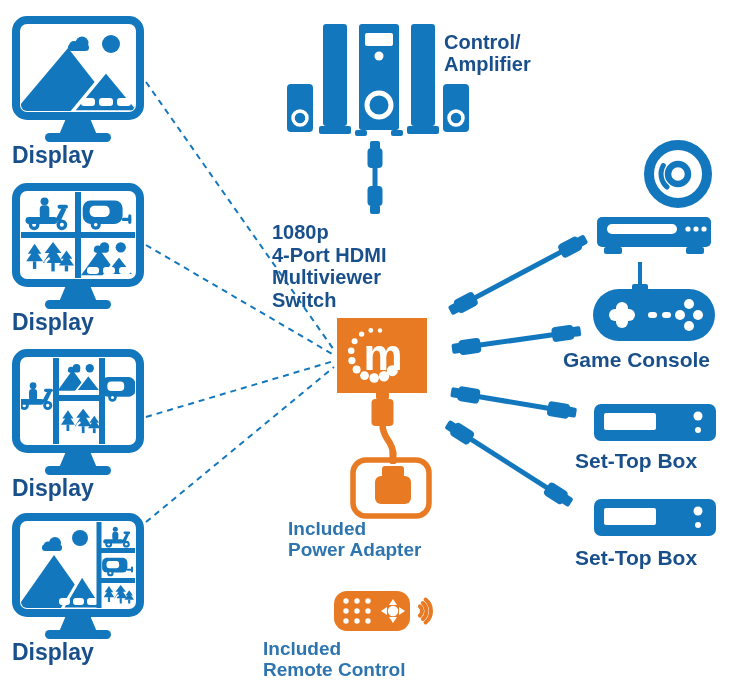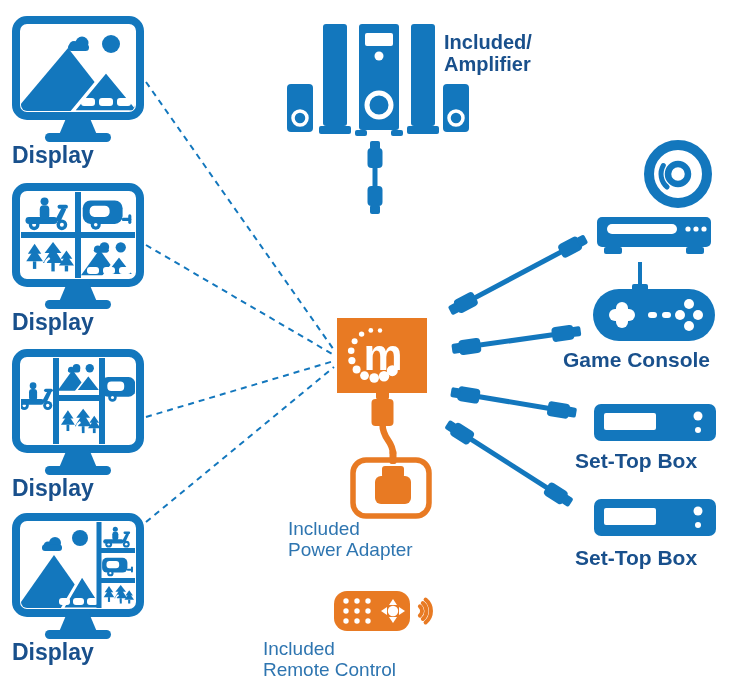--- a/index.html
+++ b/index.html
@@ -5,21 +5,21 @@
   :root { --blue:#1377BD; --navy:#19508C; --steel:#2E75B0; --orange:#E87A23; }
   * { box-sizing:border-box; }
   body { margin:0; background:#fff; }
   .canvas { position:relative; width:737px; height:700px; background:#fff;
             font-family:"Liberation Sans", sans-serif; overflow:hidden; }
   .abs { position:absolute; }
   .blue-ic { color:var(--blue); }
   .orange-ic { color:var(--orange); }
   .lbl { position:absolute; white-space:pre-line; text-align:left;
          font-weight:bold; color:var(--navy); line-height:1.1; }
-  .lbl.light { font-weight:normal; color:var(--steel); }
+  .lbl.light { font-weight:bold; color:var(--steel); }
   .lbl.left { text-align:left; }
   .switch-box { position:absolute; left:337px; top:318px; width:90px; height:75px;
                 background:var(--orange); }
   svg { display:block; }
 </style>
 </head>
 <body>
 
 <div class="canvas">
 
@@ -228,23 +228,27 @@
       <rect x="128" y="4" width="24" height="102" rx="3"></rect>
       <rect x="124" y="106" width="32" height="8" rx="2"></rect>
       <rect x="160" y="64" width="26" height="48" rx="4"></rect>
     </g>
     <circle cx="17" cy="98" r="7" fill="none" stroke="#fff" stroke-width="3.5"></circle>
     <circle cx="173" cy="98" r="7" fill="none" stroke="#fff" stroke-width="3.5"></circle>
     <rect x="82" y="13" width="28" height="13" rx="2" fill="#fff"></rect>
     <circle cx="96" cy="36" r="4.5" fill="#fff"></circle>
     <circle cx="96" cy="85" r="12" fill="none" stroke="#fff" stroke-width="5"></circle>
   </svg>
-  <div class="lbl left" style="left:444px;top:31px;width:140px;font-size:20px">Included/
+  <div class="lbl left" style="left:444px;top:31px;width:140px;font-size:20px">Control/
 Amplifier</div>
 
+  <div class="lbl" style="left:272px;top:221px;width:206px;font-size:20px;line-height:22.5px">1080p
+4-Port HDMI
+Multiviewer
+Switch</div>
 
   <div class="switch-box">
     <svg width="90" height="75" viewBox="0 0 90 75">
       <g fill="#fff">
         <circle cx="43" cy="12.5" r="2.2"></circle>
           <circle cx="33.8" cy="12.4" r="2.4"></circle>
         <circle cx="24.6" cy="16.1" r="2.7"></circle>
           <circle cx="17.6" cy="23.3" r="3"></circle>
         <circle cx="14.2" cy="32.7" r="3.3"></circle>
           <circle cx="14.9" cy="42.6" r="3.6"></circle>

